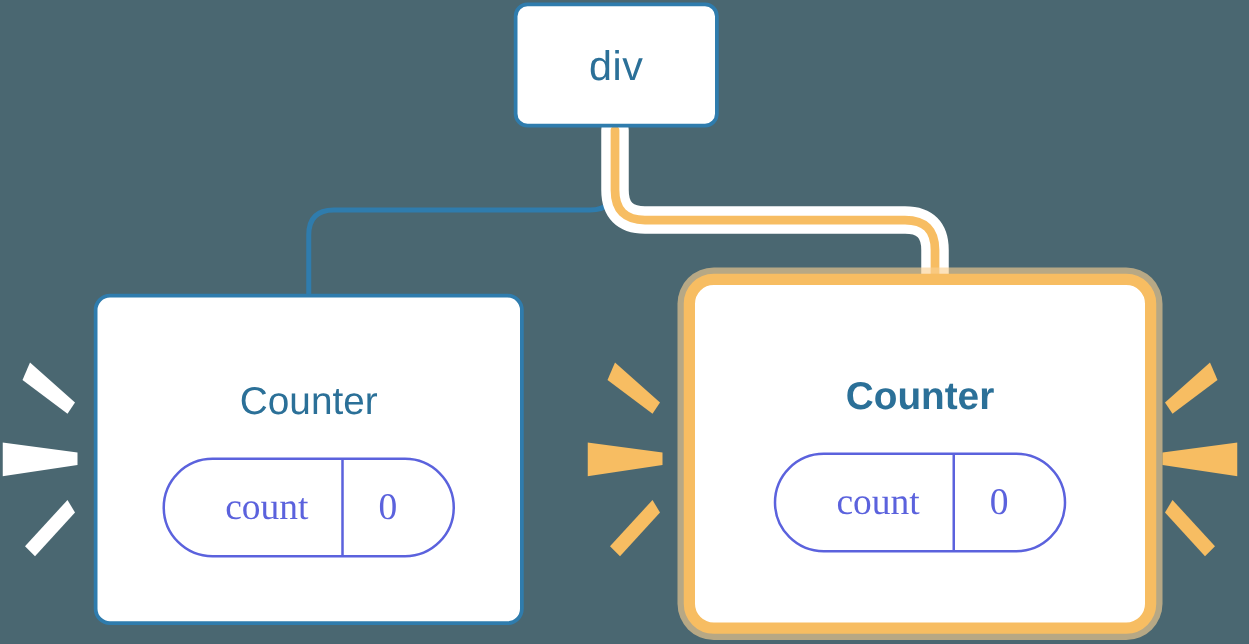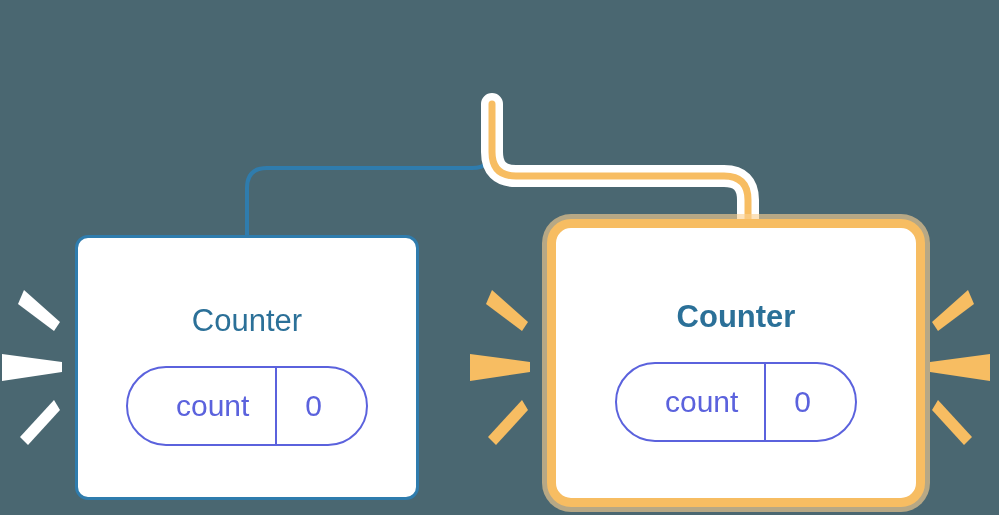--- a/index.html
+++ b/index.html
@@ -83,20 +83,21 @@
   }
   
   .pill {
     display: flex;
     align-items: stretch;
     border: 2px solid #5b62dd;
     border-radius: 999px;
     height: 76px;
     overflow: hidden;
     background: #ffffff;
+    font-family: Liberation Serif, serif;
   }
   .pill-key, .pill-val {
     display: flex;
     align-items: center;
     justify-content: center;
     color: #5b62dd;
     font-size: 30px;
     line-height: 1;
   }
   .pill-key {
@@ -124,20 +125,23 @@
 
   <svg id="wires" viewBox="0 0 999 515" xmlns="http://www.w3.org/2000/svg">
 
     <path d="M 492 104 L 492 148 Q 492 168 472 168 L 267 168 Q 247 168 247 188 L 247 238" fill="none" stroke="#2f7cad" stroke-width="4" stroke-linecap="round"></path>
 
     <path d="M 492 104 L 492 152 Q 492 176 516 176 L 724 176 Q 748 176 748 200 L 748 232" fill="none" stroke="#ffffff" stroke-width="22" stroke-linecap="round"></path>
 
     <path d="M 492 104 L 492 152 Q 492 176 516 176 L 724 176 Q 748 176 748 200 L 748 232" fill="none" stroke="#f7bd62" stroke-width="7" stroke-linecap="round"></path>
   </svg>
 
+  <div class="node" id="node-div">
+    <span class="node-title">div</span>
+  </div>
 
   <div class="node" id="node-counter-left">
     <span class="counter-title">Counter</span>
     <div class="pill">
       <span class="pill-key">count</span>
       <span class="pill-val">0</span>
     </div>
   </div>
 
   <div class="node" id="node-counter-right">

